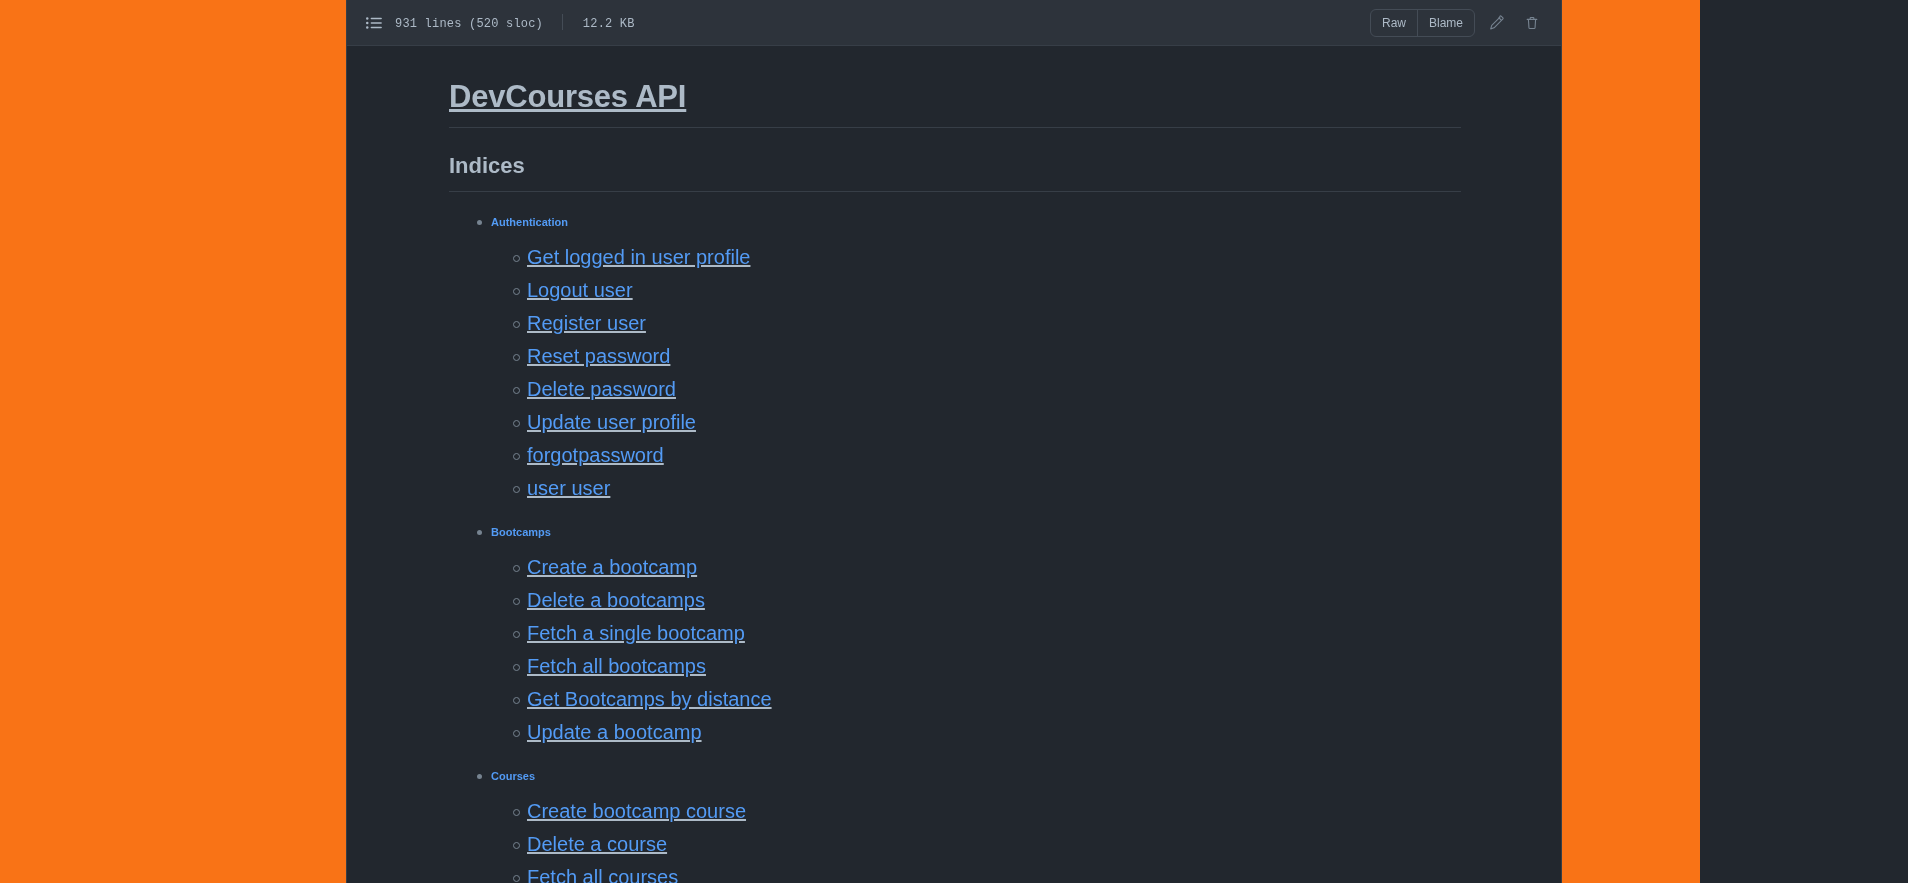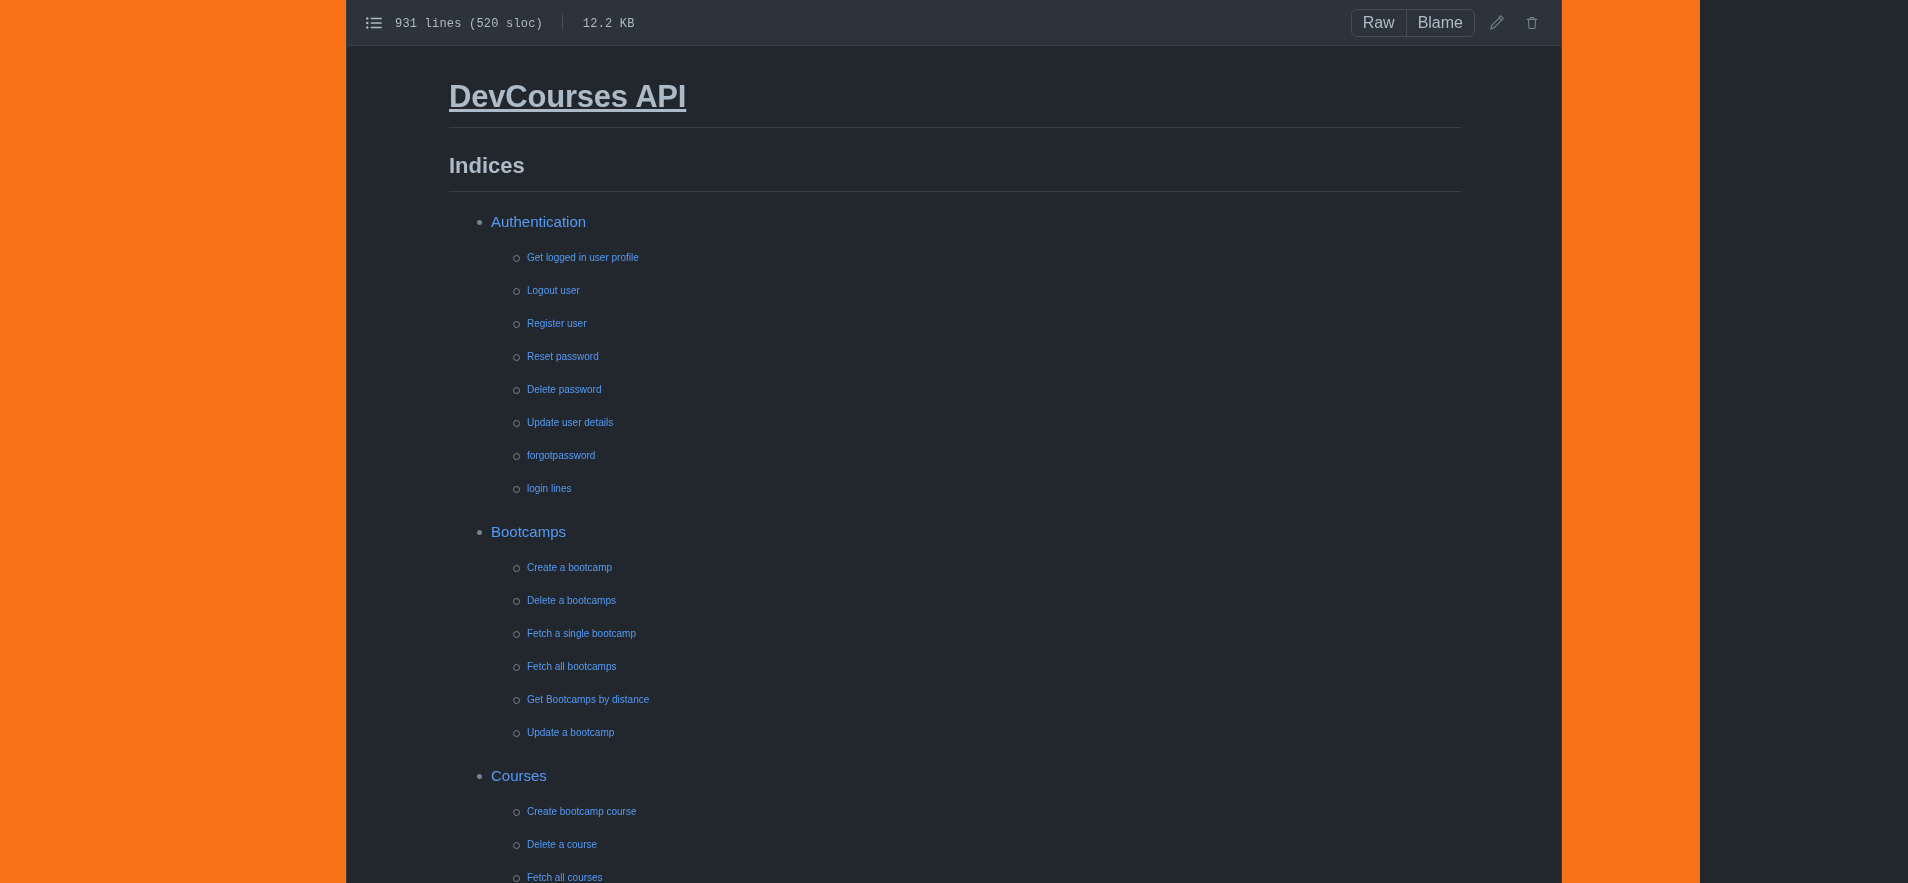--- a/index.html
+++ b/index.html
@@ -87,21 +87,21 @@
     border-radius: 6px;
     overflow: hidden;
     background: #2d333b;
     height: 28px;
   }
   .btn-group button {
     background: transparent;
     border: 0;
     color: #adbac7;
     font-family: "Liberation Sans", sans-serif;
-    font-size: 16px;
+    font-size: 12px;
     padding: 0 11px;
     height: 100%;
     cursor: pointer;
     line-height: 26px;
   }
   .btn-group button + button {
     border-left: 1px solid #444c56;
   }
 
   .icon-btn {
@@ -160,21 +160,22 @@
   }
   ul.md-list > li.md-top {
     position: relative;
     padding-left: 0;
     margin-bottom: 0;
   }
   ul.md-list > li.md-top > .li-line {
     position: relative;
     padding-left: 14px;
     line-height: 28px;
-    font-size: 15px;
+    font-size: 11px;
+    font-weight: bold;
   }
   ul.md-list > li.md-top > .li-line::before {
     content: "";
     position: absolute;
     left: 0;
     top: 12px;
     width: 5px;
     height: 5px;
     border-radius: 50%;
     background: #768390;
@@ -183,21 +184,22 @@
   ul.md-sublist {
     list-style: none;
     padding-left: 36px;
     margin: 10px 0 18px 0;
   }
   ul.md-sublist > li {
     position: relative;
     padding-left: 14px;
     line-height: 23px;
     margin-bottom: 10px;
-    font-size: 10px;
+    font-size: 20px;
+    text-decoration: underline;
   }
   ul.md-sublist > li::before {
     content: "";
     position: absolute;
     left: 0;
     top: 9px;
     width: 5px;
     height: 5px;
     border-radius: 50%;
     border: 1px solid #768390;
@@ -269,23 +271,23 @@
           <li class="md-top">
             <div class="li-line">
               <a class="md-link" href="#">Authentication</a>
             </div>
             <ul class="md-sublist">
               <li><a class="md-link" href="#">Get logged in user profile</a></li>
               <li><a class="md-link" href="#">Logout user</a></li>
               <li><a class="md-link" href="#">Register user</a></li>
               <li><a class="md-link" href="#">Reset password</a></li>
               <li><a class="md-link" href="#">Delete password</a></li>
-              <li><a class="md-link" href="#">Update user details</a></li>
+              <li><a class="md-link" href="#">Update user profile</a></li>
               <li><a class="md-link" href="#">forgotpassword</a></li>
-              <li><a class="md-link" href="#">login lines</a></li>
+              <li><a class="md-link" href="#">user user</a></li>
             </ul>
           </li>
 
           <li class="md-top">
             <div class="li-line">
               <a class="md-link" href="#">Bootcamps</a>
             </div>
             <ul class="md-sublist">
               <li><a class="md-link" href="#">Create a bootcamp</a></li>
               <li><a class="md-link" href="#">Delete a bootcamps</a></li>

